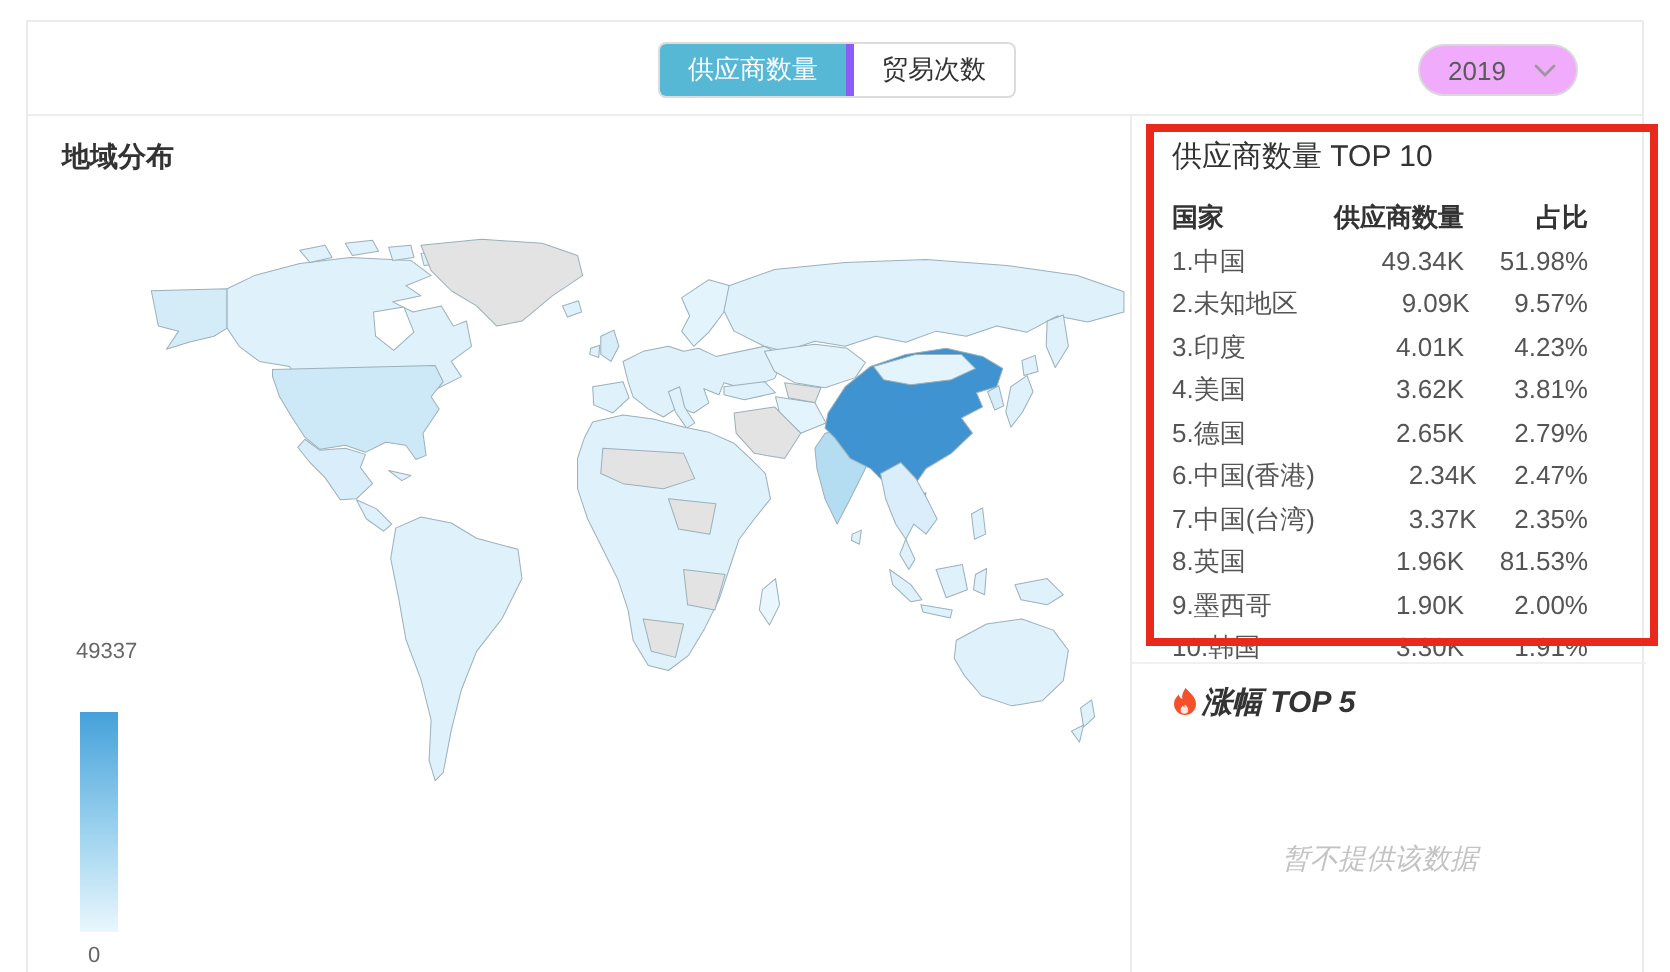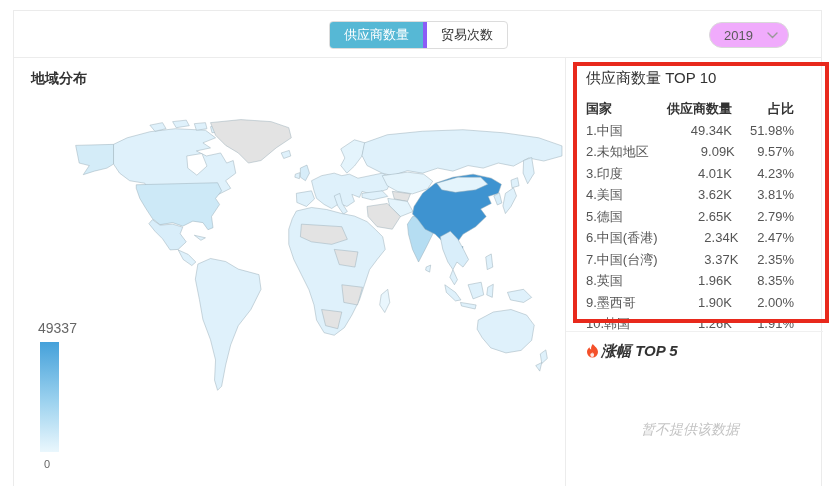--- a/index.html
+++ b/index.html
@@ -29,21 +29,21 @@
     justify-content:space-between; padding:0 10px 0 14px; cursor:pointer; background:#f0abfc; }
   .year-select span { font-size:13px; color:#5a5a5a; }
   
   .card-body { position:relative; height:453px; }
   .map-panel { position:absolute; left:0; top:0; width:552px; height:453px;
     border-right:1px solid #ececec; }
   .panel-title { position:absolute; left:17px; top:12px; font-size:14px;
     font-weight:bold; color:#333; }
   .world-map { position:absolute; left:45px; top:58px; width:505px; height:286px; }
   .legend { position:absolute; left:22px; top:262px; width:56px; text-align:center; }
-  .legend-max { font-size:14px; color:#666; margin-bottom:6px; text-align:left; padding-left:2px; }
+  .legend-max { font-size:11px; color:#666; margin-bottom:24px; text-align:left; padding-left:2px; }
   .legend-bar { width:19px; height:110px; margin-left:4px;
     background:linear-gradient(to bottom,#45a1da 0%,#9ed3ef 55%,#eaf7fd 100%); }
   .legend-min { font-size:11px; color:#666; margin-top:6px; text-align:left; padding-left:8px; }
   
   .side-panel { position:absolute; left:552px; top:0; width:257px; height:453px; }
   .top10-block { position:absolute; left:0; top:0; width:257px; padding:11px 29px 0 20px; }
   .block-title { font-size:15px; font-weight:normal; color:#333; }
   .trow { display:flex; height:21.5px; line-height:21.5px; font-size:13px; color:#555; }
   .trow.thead { margin-top:10px; font-weight:bold; color:#333; font-size:13px; }
   .col-country { flex:1; text-align:left; white-space:nowrap; }
@@ -224,30 +224,30 @@
           <span class="col-share">2.47%</span>
         </div>
         <div class="trow">
           <span class="col-country">7.中国(台湾)</span>
           <span class="col-count">3.37K</span>
           <span class="col-share">2.35%</span>
         </div>
         <div class="trow">
           <span class="col-country">8.英国</span>
           <span class="col-count">1.96K</span>
-          <span class="col-share">8.35%</span>
+          <span class="col-share">81.53%</span>
         </div>
         <div class="trow">
           <span class="col-country">9.墨西哥</span>
           <span class="col-count">1.90K</span>
           <span class="col-share">2.00%</span>
         </div>
         <div class="trow">
           <span class="col-country">10.韩国</span>
-          <span class="col-count">1.26K</span>
+          <span class="col-count">3.30K</span>
           <span class="col-share">1.91%</span>
         </div>
 
         <div class="annotation-rect"></div>
       </div>
 
       <div class="rise-block">
         <div class="rise-title">
           <span class="flame-icon">
             <svg width="13" height="15" viewBox="0 0 13 15">

